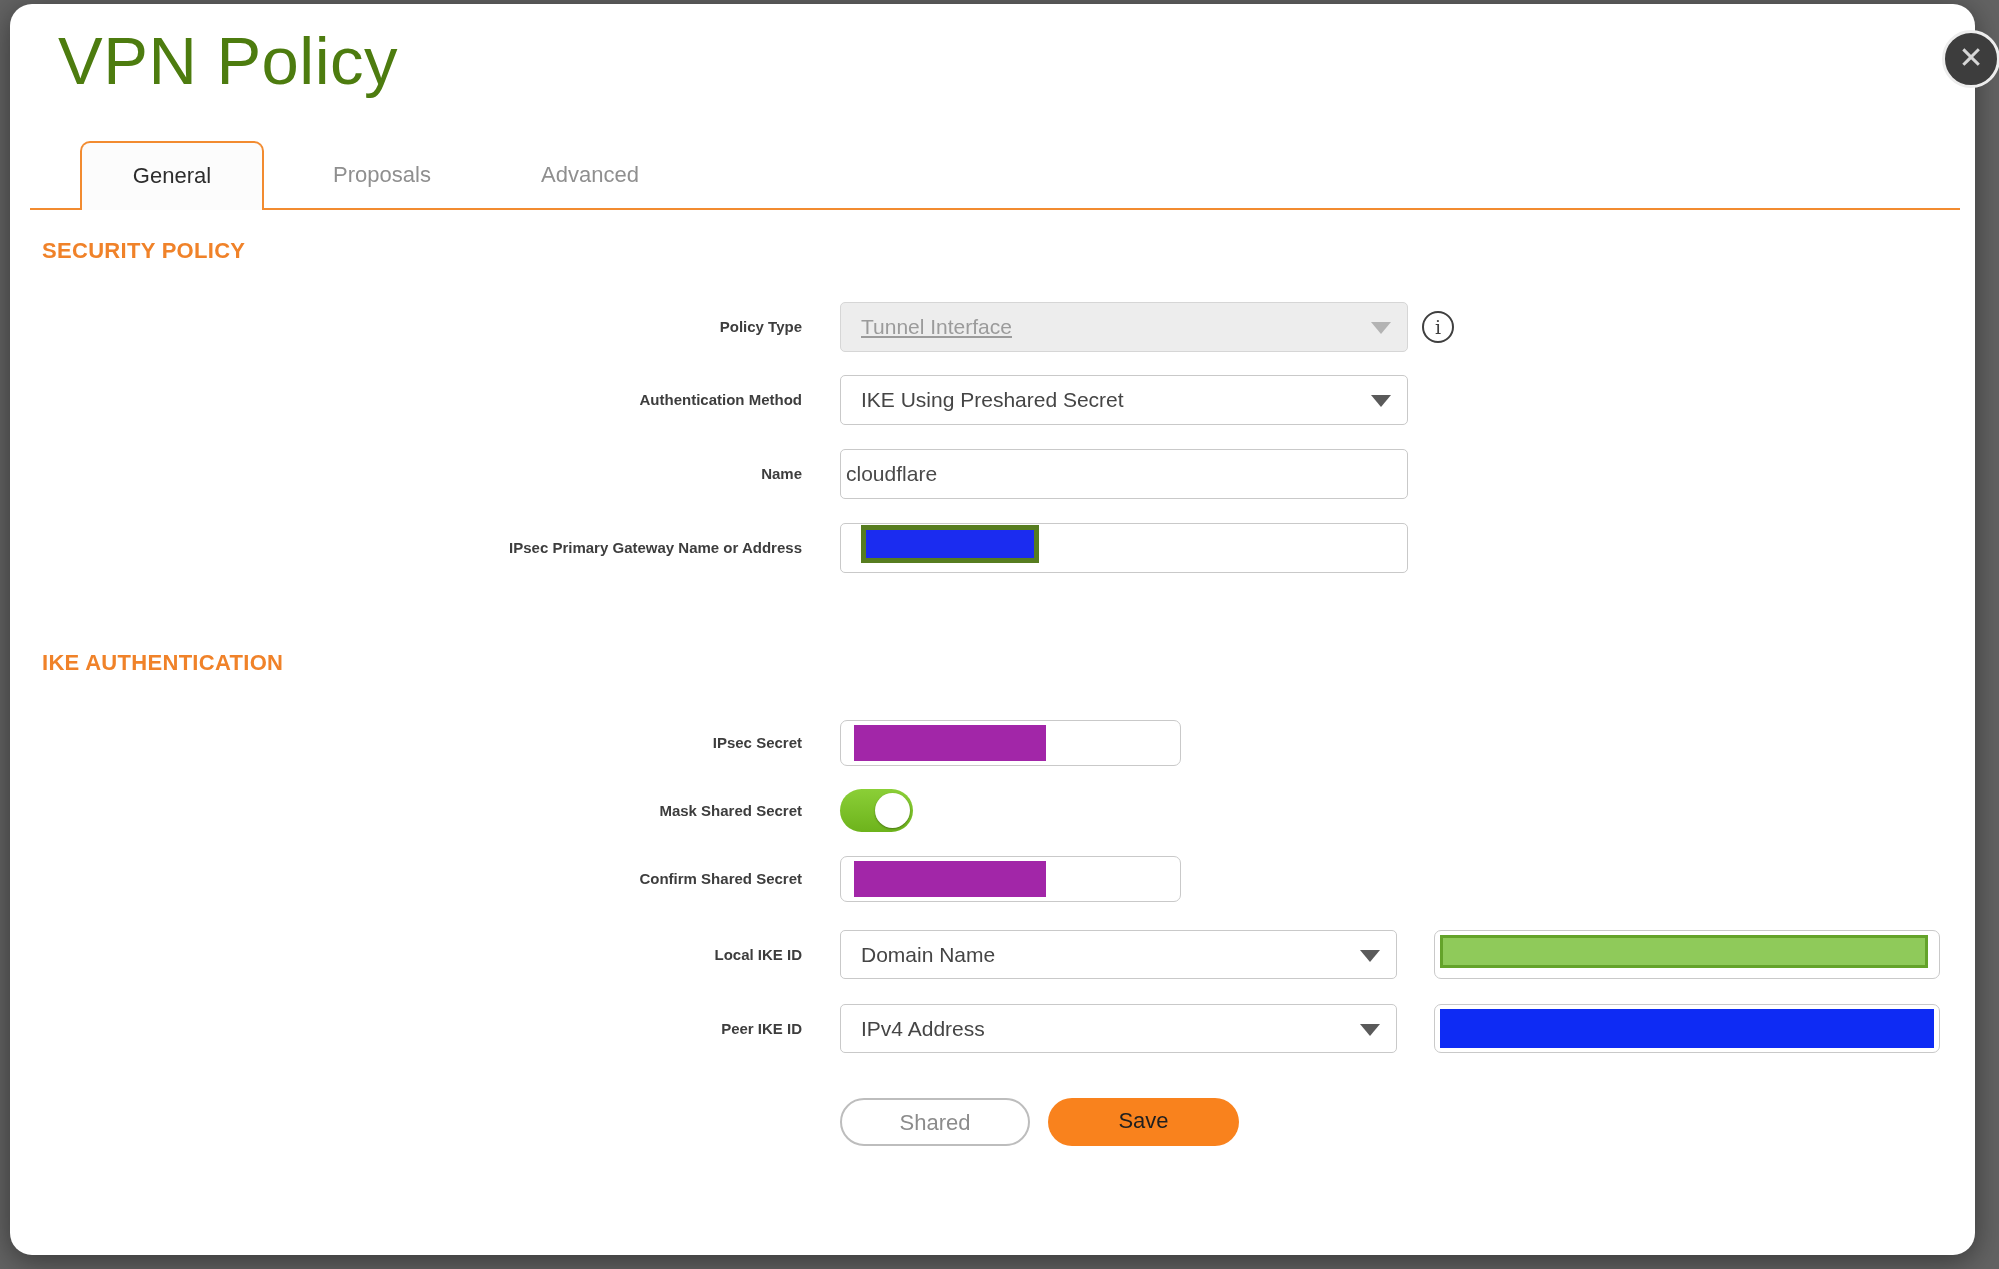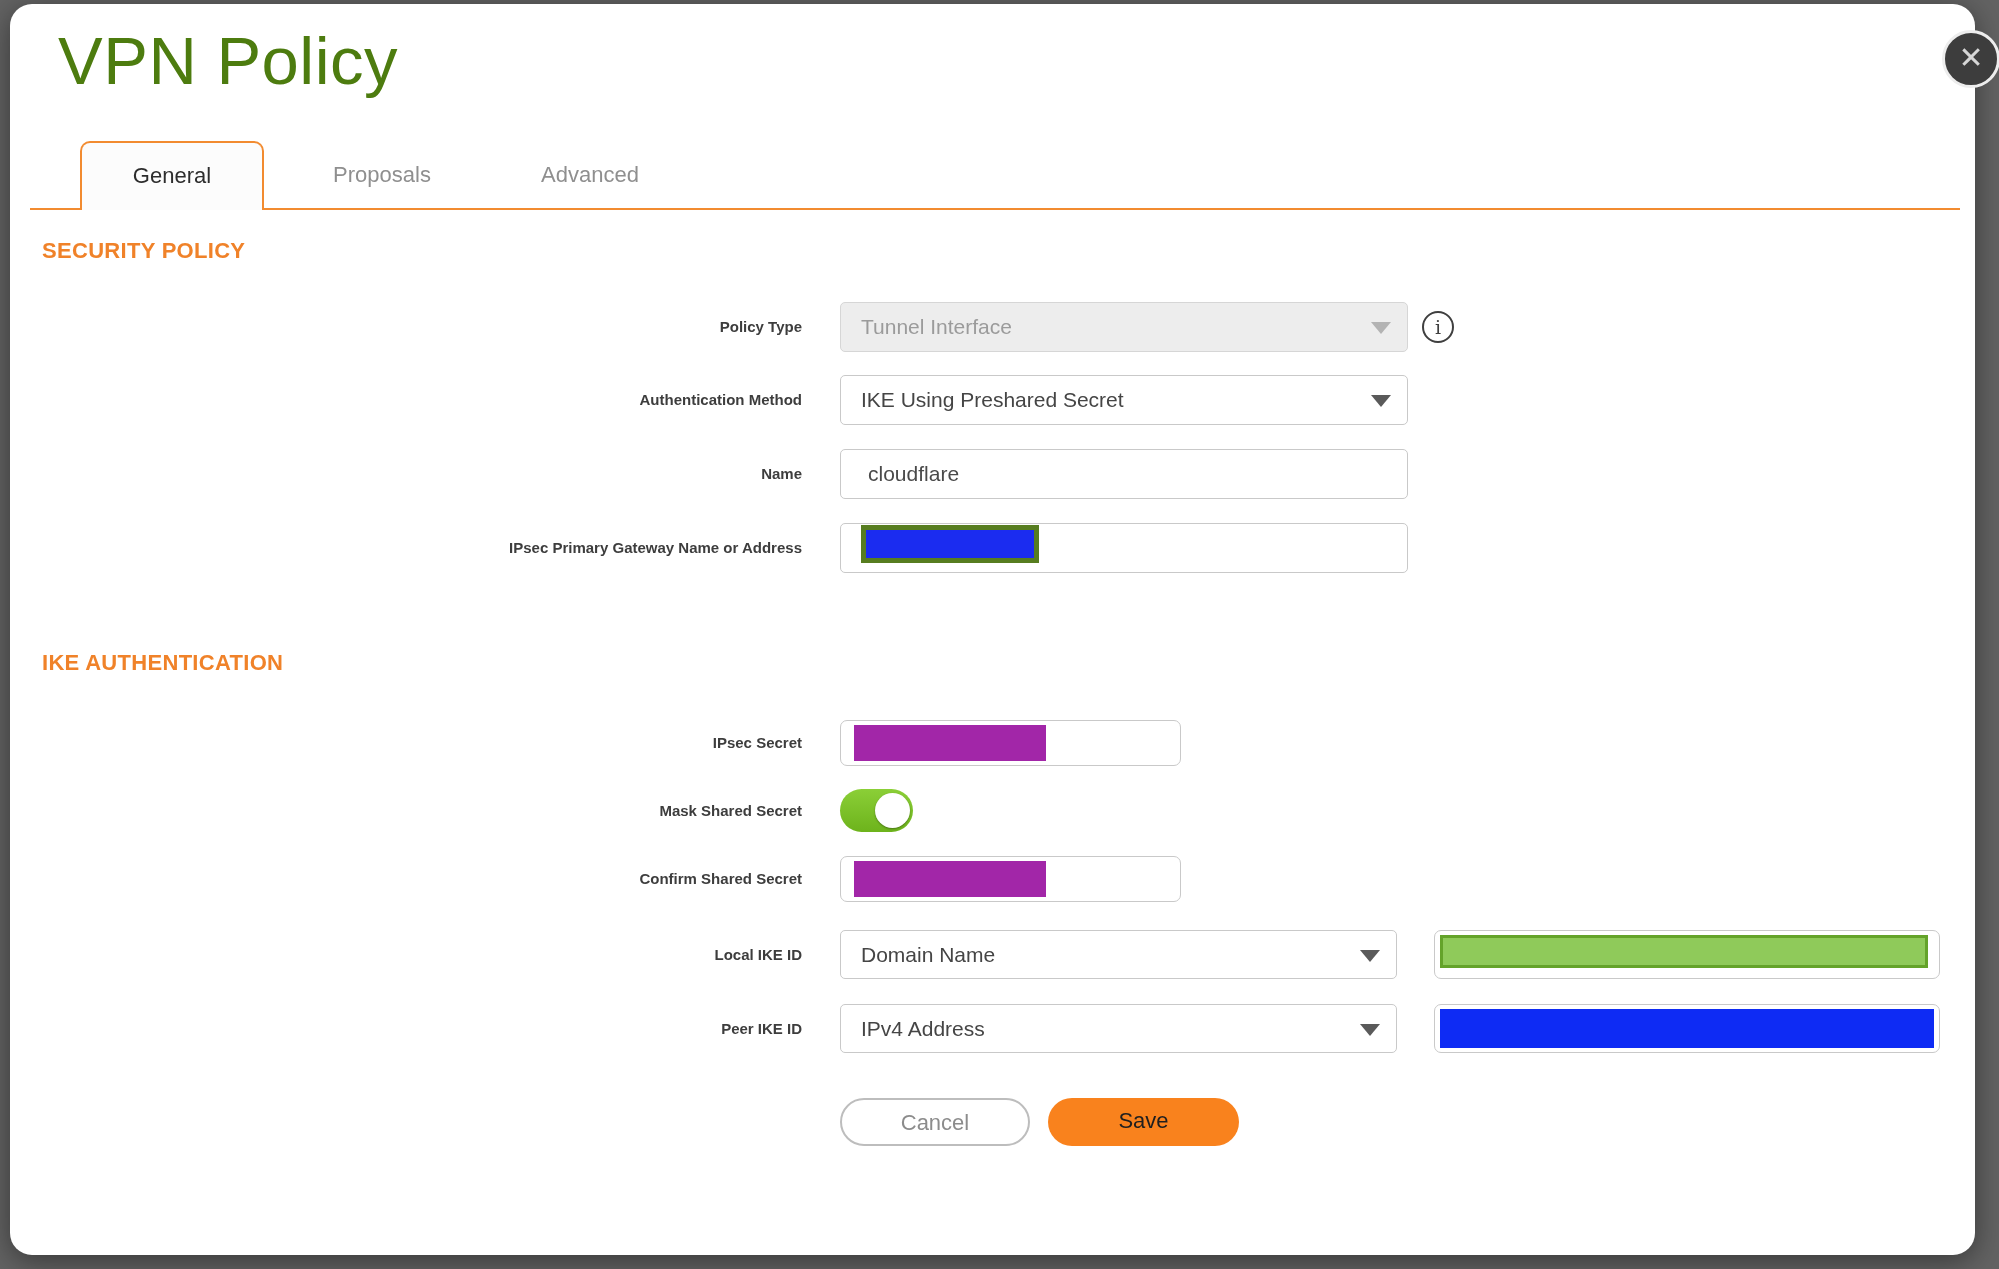--- a/index.html
+++ b/index.html
@@ -62,22 +62,22 @@
     font-size:21px; color:#454545;
   }
   .selectbox { padding-left:20px; cursor:pointer; }
   .caret {
     position:absolute; right:16px; top:50%; margin-top:-5px;
     width:0; height:0;
     border-left:10px solid transparent; border-right:10px solid transparent;
     border-top:12px solid #5a5a5a;
   }
   .caret.dim { border-top-color:#b3b3b3; }
-  .disabled { background:#ededed; color:#9b9b9b; border-color:#d6d6d6; cursor:default; }
-  .text-input { padding-left:27px; color:#4a4a4a; outline:none; font-family:"Liberation Sans", sans-serif; }
+  .disabled { background:#ededed; color:#9b9b9b; border-color:#d6d6d6; cursor:default;text-decoration:underline; }
+  .text-input { padding-left:5px; color:#4a4a4a; outline:none; font-family:"Liberation Sans", sans-serif; }
   .info-icon {
     position:absolute; left:1412px; top:307px; width:32px; height:32px;
     border:2px solid #3f3f3f; border-radius:50%;
     font-family:"DejaVu Serif", serif; font-size:19px; color:#3f3f3f;
     text-align:center; line-height:28px; cursor:pointer;
   }
   .redact { position:absolute; }
   .toggle {
     position:absolute; left:830px; top:785px; width:73px; height:43px;
     border-radius:22px;
@@ -165,20 +165,20 @@
 
   <div class="lbl" style="top:1000px; line-height:49px;">Peer IKE ID</div>
   <div class="field selectbox" style="top:1000px; width:557px; height:49px; line-height:47px;">
     <span>IPv4 Address</span>
     <span class="caret"></span>
   </div>
   <div class="field" style="left:1424px; top:1000px; width:506px; height:49px; border-radius:7px;">
     <div class="redact" style="left:5px; top:4px; width:494px; height:39px; background:#0e2bf4;"></div>
   </div>
 
-  <div class="btn btn-cancel">Cancel</div>
+  <div class="btn btn-cancel">Shared</div>
   <div class="btn btn-save">Save</div>
 
 </div>
 
 <div class="close-btn">
   <span>✕</span>
 </div>
 
 </body></html>

